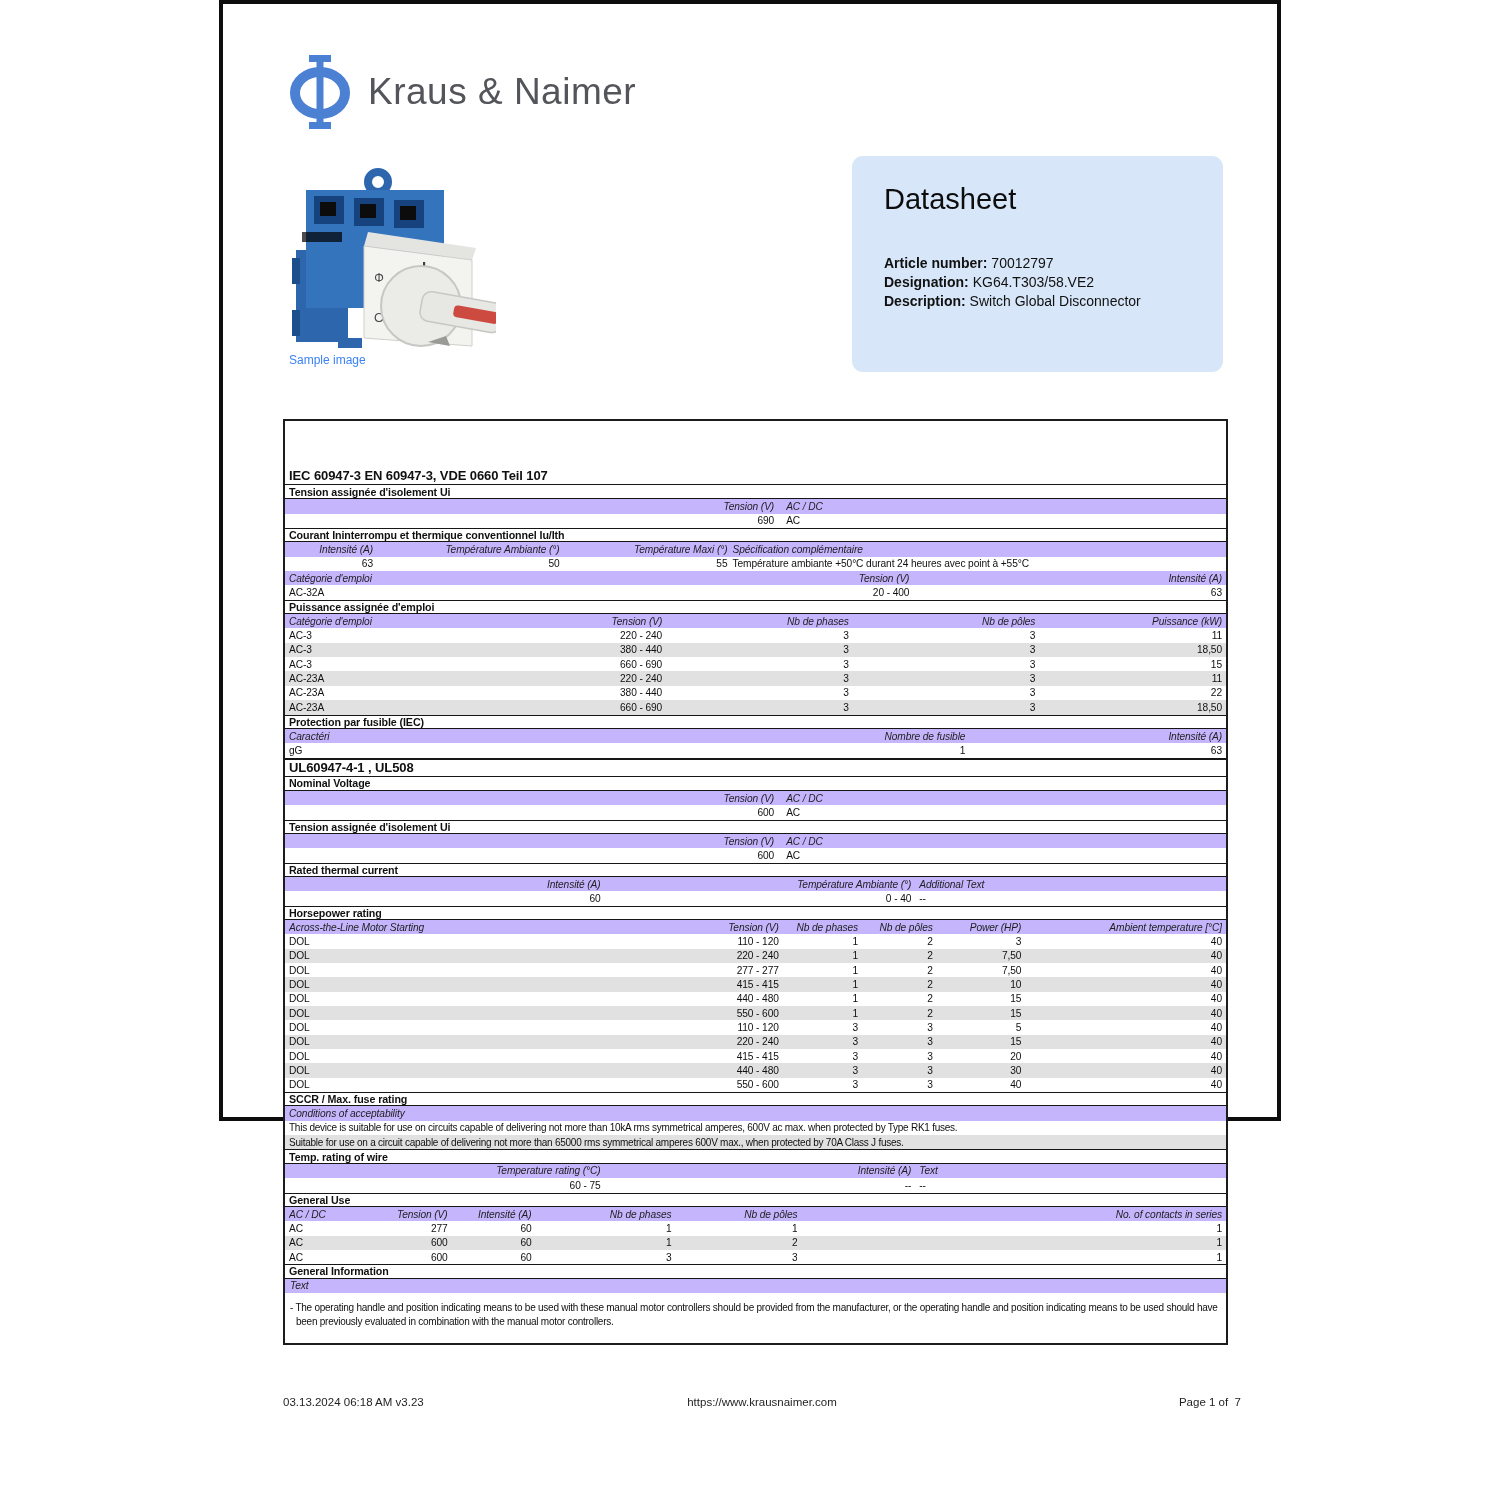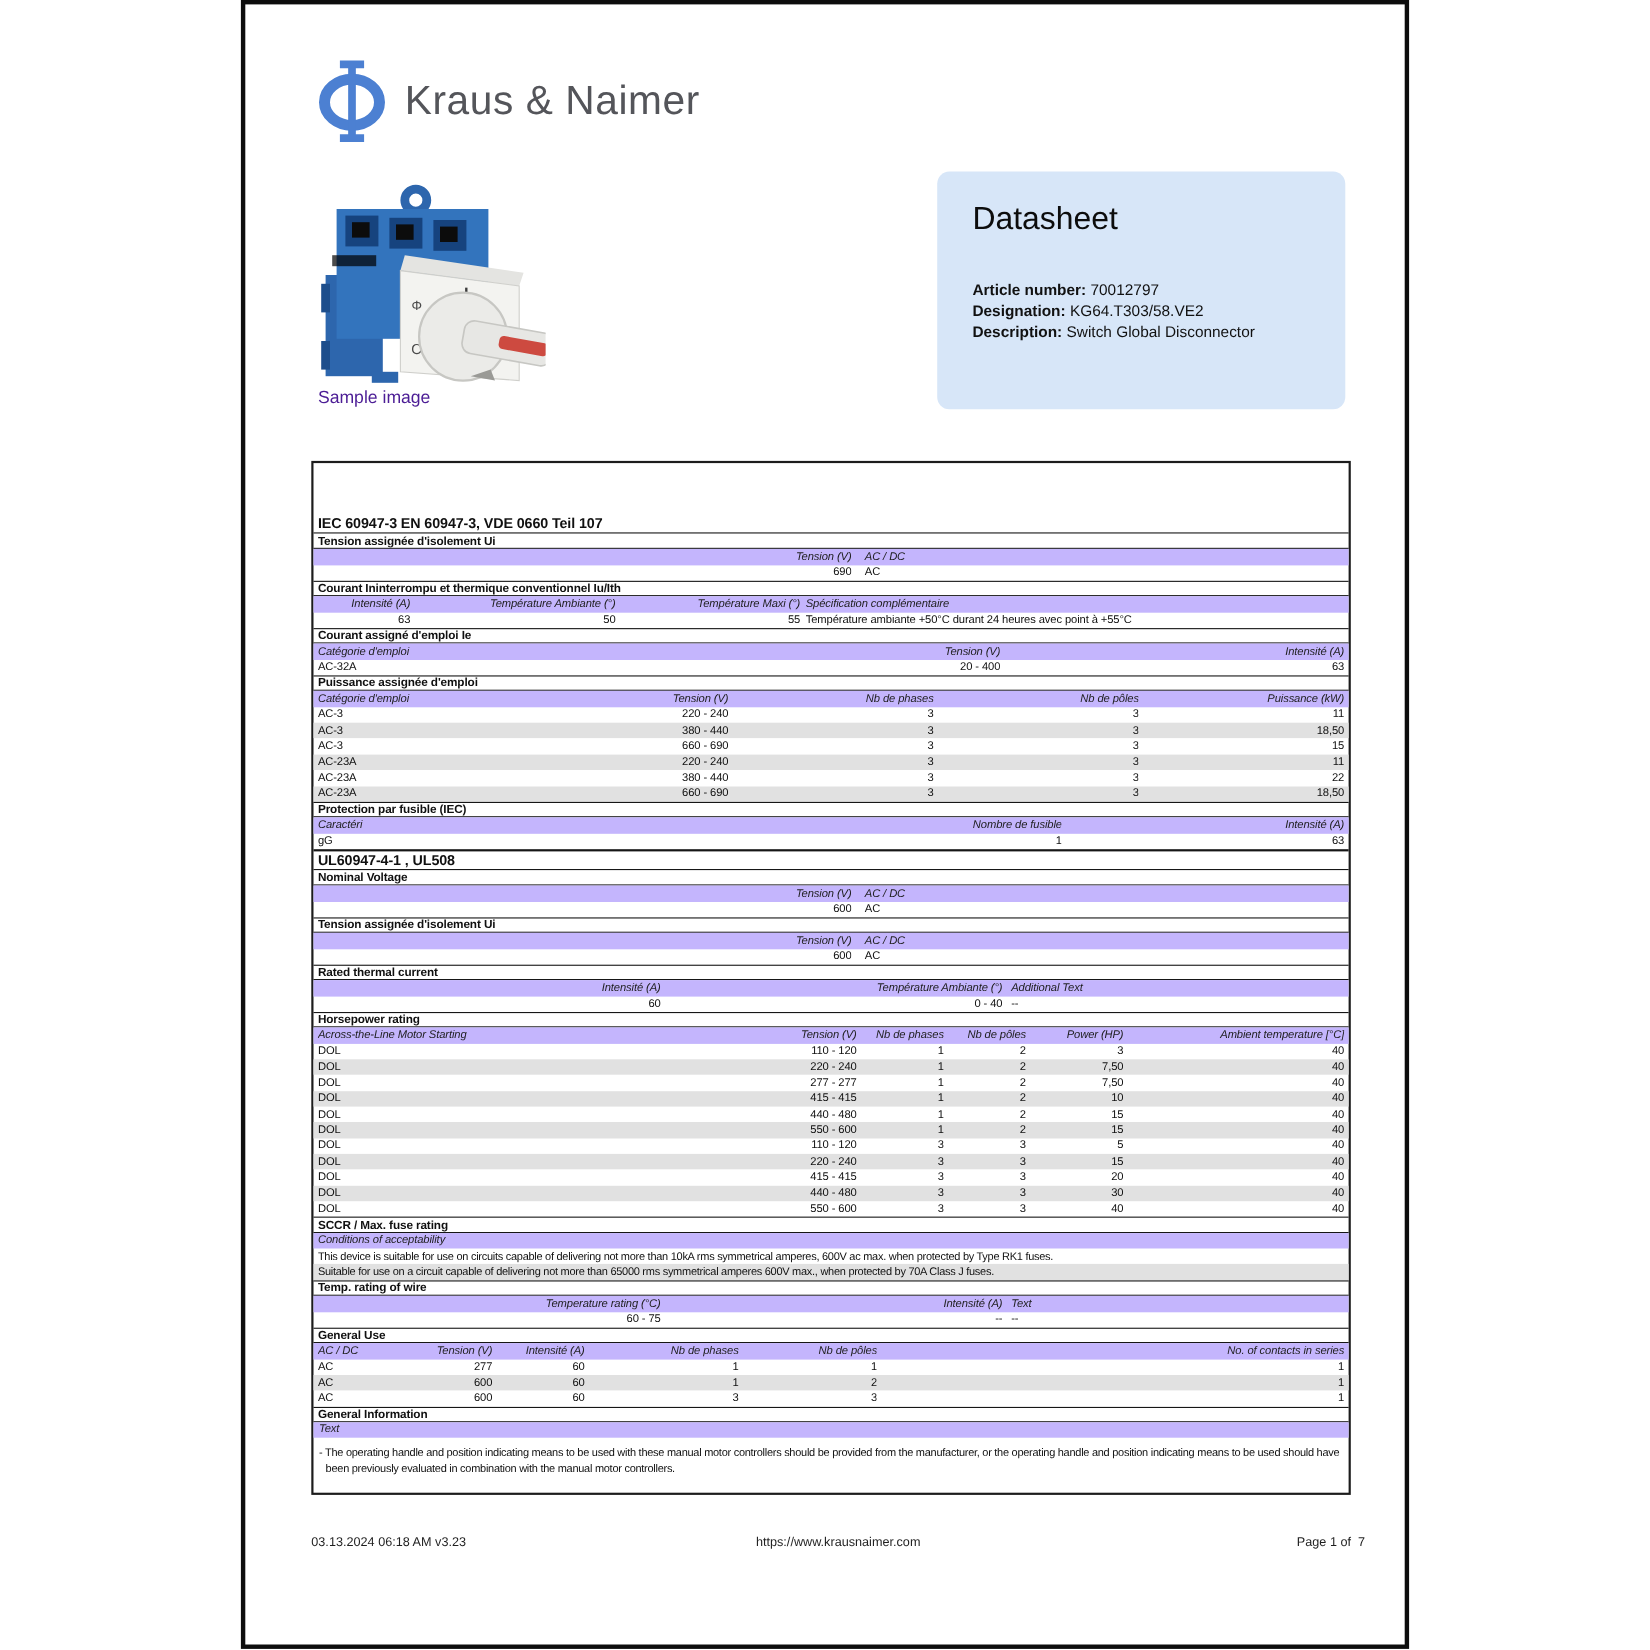--- a/index.html
+++ b/index.html
@@ -1,30 +1,30 @@
 <!DOCTYPE html>
 <html><head>
 <meta charset="utf-8">
 <style>
   * { margin:0; padding:0; box-sizing:border-box; }
   html,body { background:#ffffff; }
   body { width:1500px; height:1500px; position:relative;
          font-family:"Liberation Sans","DejaVu Sans",sans-serif; }
 
-  .page { position:absolute; left:219px; top:0; width:1062px; height:1499px;
+  .page { position:absolute; left:219px; top:0; width:1062px; height:1121px;
           background:#fff; border:4px solid #0d0d0d; }
 
   
   .logo { position:absolute; left:66px; top:50px; display:flex; align-items:center; }
   .logo svg { display:block; }
   .brand-name { font-size:37px; color:#54555a; margin-left:17px; letter-spacing:0.5px; }
 
   
   .product { position:absolute; left:55px; top:156px; }
-  .caption { position:absolute; left:66px; top:349px; font-size:16px; color:#4c1d95; }
+  .caption { position:absolute; left:66px; top:349px; font-size:12px; color:#3b82f6; }
 
   
   .card { position:absolute; left:629px; top:152px; width:371px; height:216px;
           background:#d7e6f8; border-radius:11px; padding:27px 32px; }
   .card-title { font-size:29px; font-weight:normal; color:#0d0d0d; }
   .card-fields { margin-top:38px; }
   .field { font-size:14px; color:#111; line-height:19px; }
   .field b { font-weight:bold; }
 
   
@@ -151,21 +151,20 @@
         <span class="c c1">Température Ambiante (°)</span>
         <span class="c c2">Température Maxi (°)</span>
         <span class="c c3">Spécification complémentaire</span>
       </div>
       <div class="trow data grid-quad">
         <span class="c c0">63</span>
         <span class="c c1">50</span>
         <span class="c c2">55</span>
         <span class="c c3">Température ambiante +50°C durant 24 heures avec point à +55°C</span>
       </div>
-      <div class="trow sub">Courant assigné d'emploi Ie</div>
       <div class="trow head grid-cat3">
         <span class="c c0">Catégorie d'emploi</span>
         <span class="c c1">Tension (V)</span>
         <span class="c c2">Intensité (A)</span>
       </div>
       <div class="trow data grid-cat3">
         <span class="c c0">AC-32A</span>
         <span class="c c1">20 - 400</span>
         <span class="c c2">63</span>
       </div>

